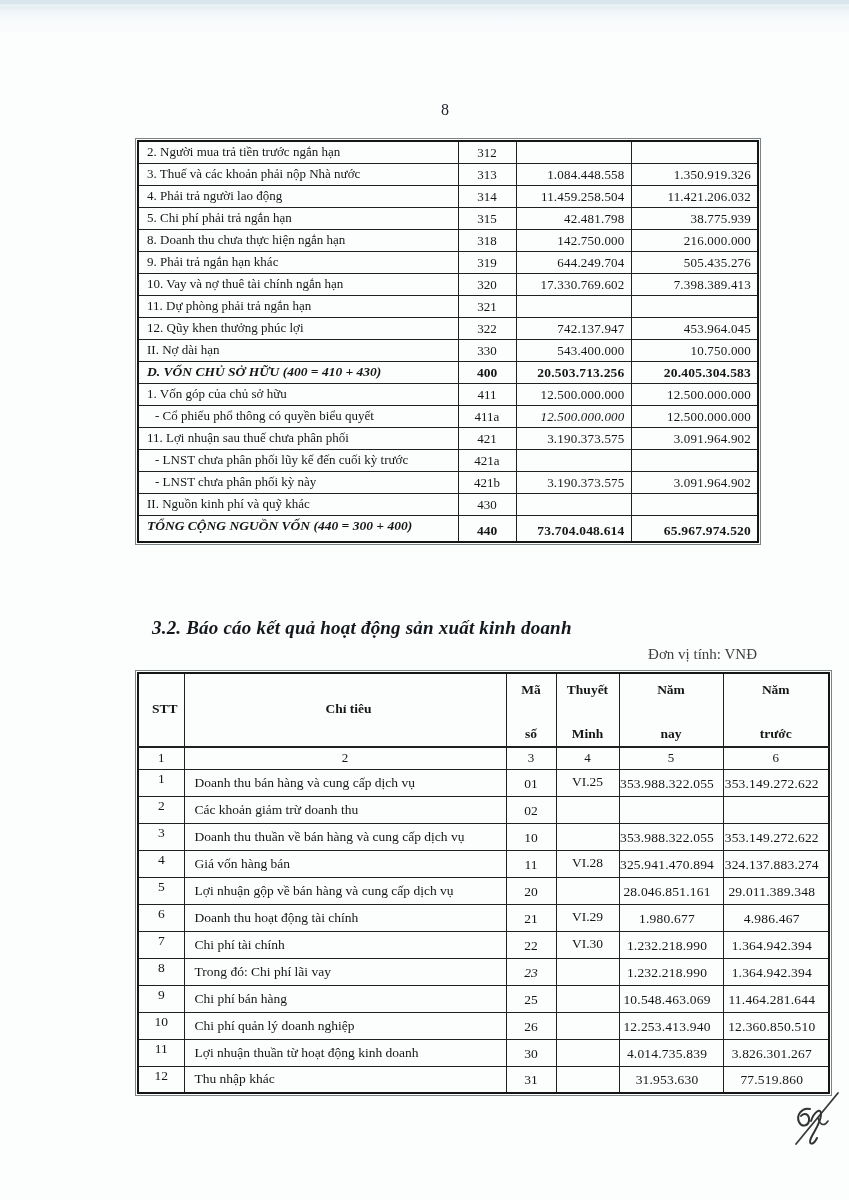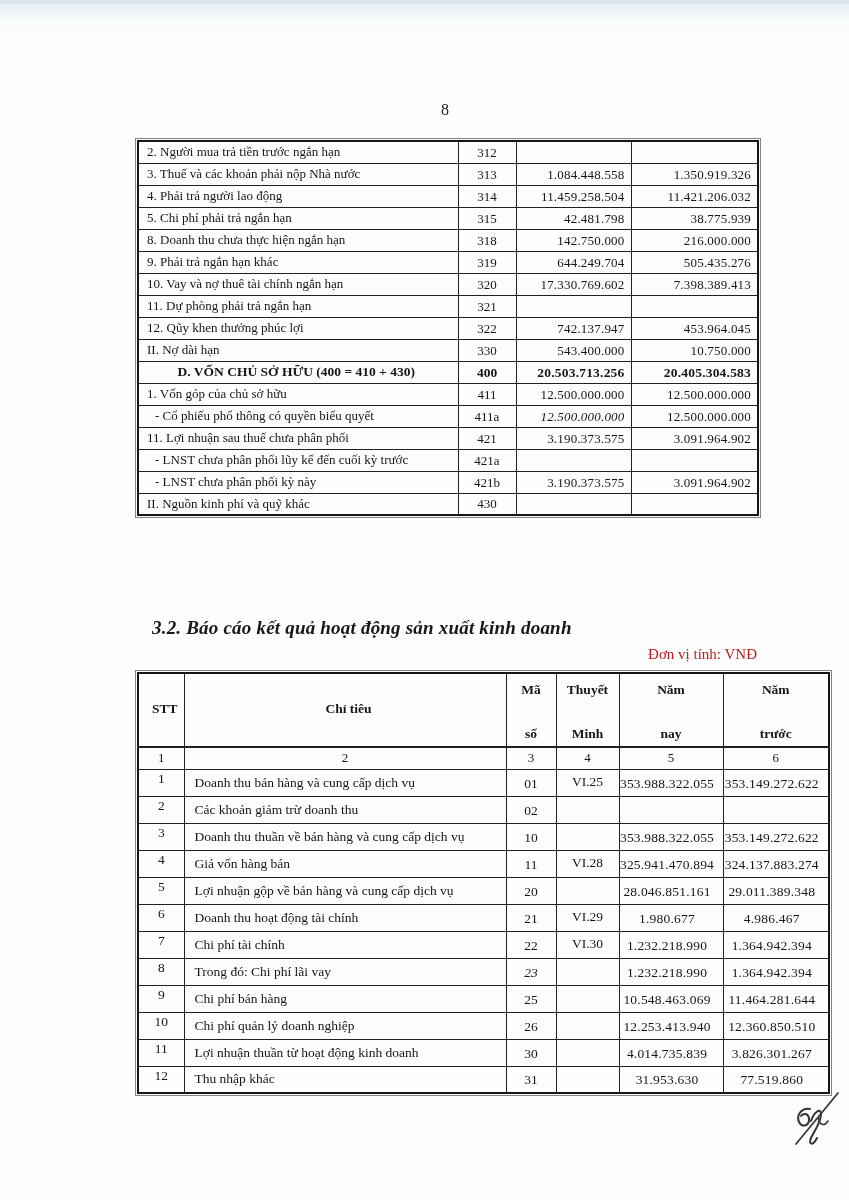--- a/index.html
+++ b/index.html
@@ -19,27 +19,27 @@
   
   #t1{position:absolute;left:137px;top:140px;width:620px;
       border:2px solid #151515;outline:1px solid #7b8387;outline-offset:1px;}
   #t1 tr{height:22px;}
   #t1 tr.r-tall{height:27px;}
   #t1 td{font-size:13px;}
   .c-label{vertical-align:top;text-align:left;padding:2px 4px 0 8px;margin-top:48px;}
   .c-code{vertical-align:bottom;text-align:center;padding-bottom:2px;font-size:13px;}
   .c-val{vertical-align:bottom;text-align:right;padding:0 6px 2px 0;letter-spacing:.2px;margin-top:46px;}
   #t1 tr.r-bold td{font-weight:bold;font-size:13.5px;}
-  #t1 tr.r-center td.c-label{text-align:center;padding-left:0;}
+  #t1 tr.r-center td.c-label{padding-left:8px;font-style:italic;}
   #t1 tr.r-indent td.c-label{padding-left:16px;}
   #t1 tr.r-i1 td.c-v1{font-style:italic;}
 
   
   .sec-title{position:absolute;left:152px;top:617px;font-size:19px;font-weight:bold;font-style:italic;letter-spacing:.2px;color:#14171c;}
-  .unit-label{position:absolute;left:602px;top:646px;width:155px;text-align:right;font-size:15px;color:#b91c1c;}
+  .unit-label{position:absolute;left:602px;top:646px;width:155px;text-align:right;font-size:15px;color:#404040;}
 
   
   #t2{position:absolute;left:137px;top:672px;width:691px;
       border:2px solid #151515;outline:1px solid #7b8387;outline-offset:1px;}
   #t2 th{font-size:13.5px;font-weight:bold;vertical-align:top;padding:0;border-bottom-width:2px;}
   #t2 thead tr{height:72px;}
   .th-inner{display:flex;flex-direction:column;justify-content:space-between;align-items:center;height:60px;padding:8px 0 4px;}
   .th-center{display:flex;align-items:center;justify-content:center;height:70px;margin-left:7px;}
   #t2 tr.numrow{height:22px;}
   #t2 tr.numrow td{text-align:center;vertical-align:middle;font-size:13px;}
@@ -164,20 +164,26 @@
         <td class="c-label">- LNST chưa phân phối kỳ này</td>
         <td class="c-code">421b</td>
         <td class="c-val c-v1">3.190.373.575</td>
         <td class="c-val c-v2">3.091.964.902</td>
       </tr>
       <tr>
         <td class="c-label">II. Nguồn kinh phí và quỹ khác</td>
         <td class="c-code">430</td>
         <td class="c-val c-v1"></td>
         <td class="c-val c-v2"></td>
+      </tr>
+      <tr class="r-bold r-center r-tall">
+        <td class="c-label">TỔNG CỘNG NGUỒN VỐN (440 = 300 + 400)</td>
+        <td class="c-code">440</td>
+        <td class="c-val c-v1">73.704.048.614</td>
+        <td class="c-val c-v2">65.967.974.520</td>
       </tr>
     </tbody>
 </table>
 
 <div class="sec-title">3.2. Báo cáo kết quả hoạt động sản xuất kinh doanh</div>
 <div class="unit-label">Đơn vị tính: VNĐ</div>
 
 <table id="t2">
   <colgroup>
     <col style="width:46px">

